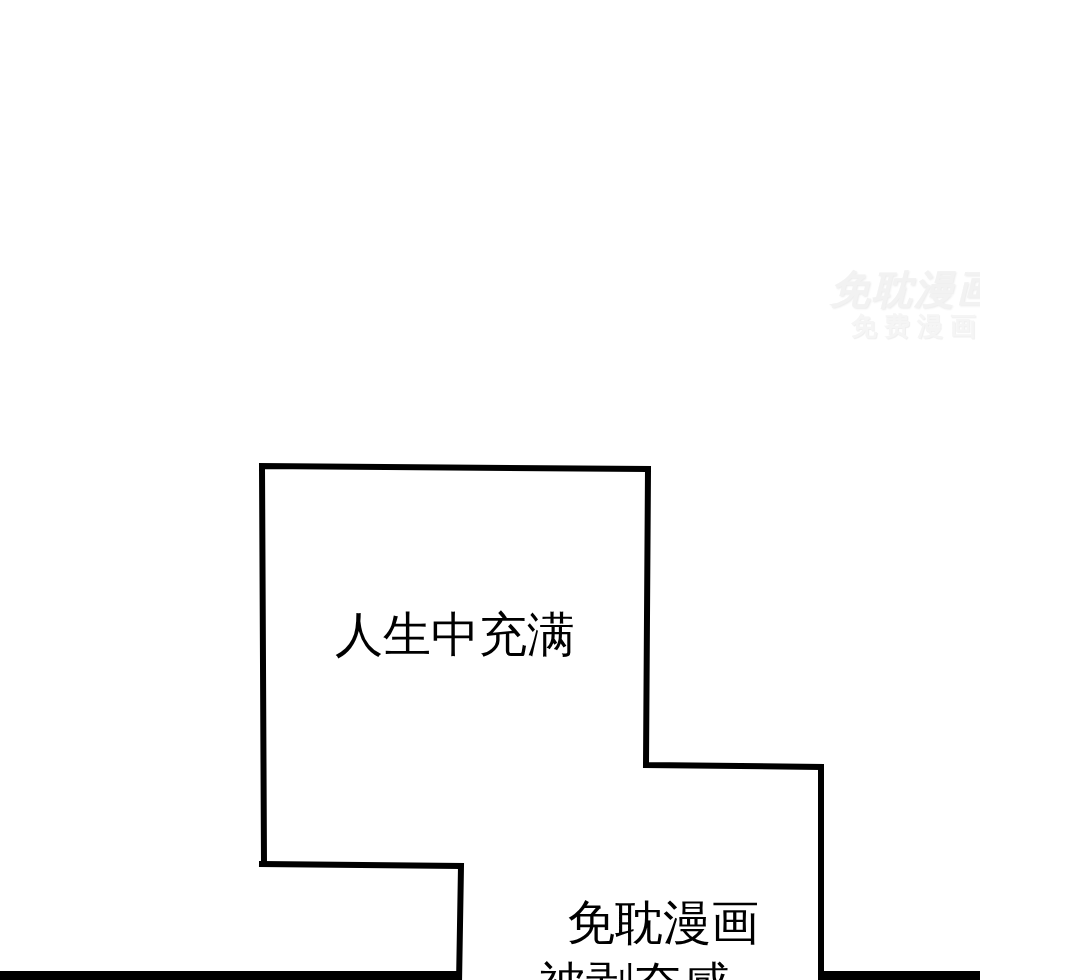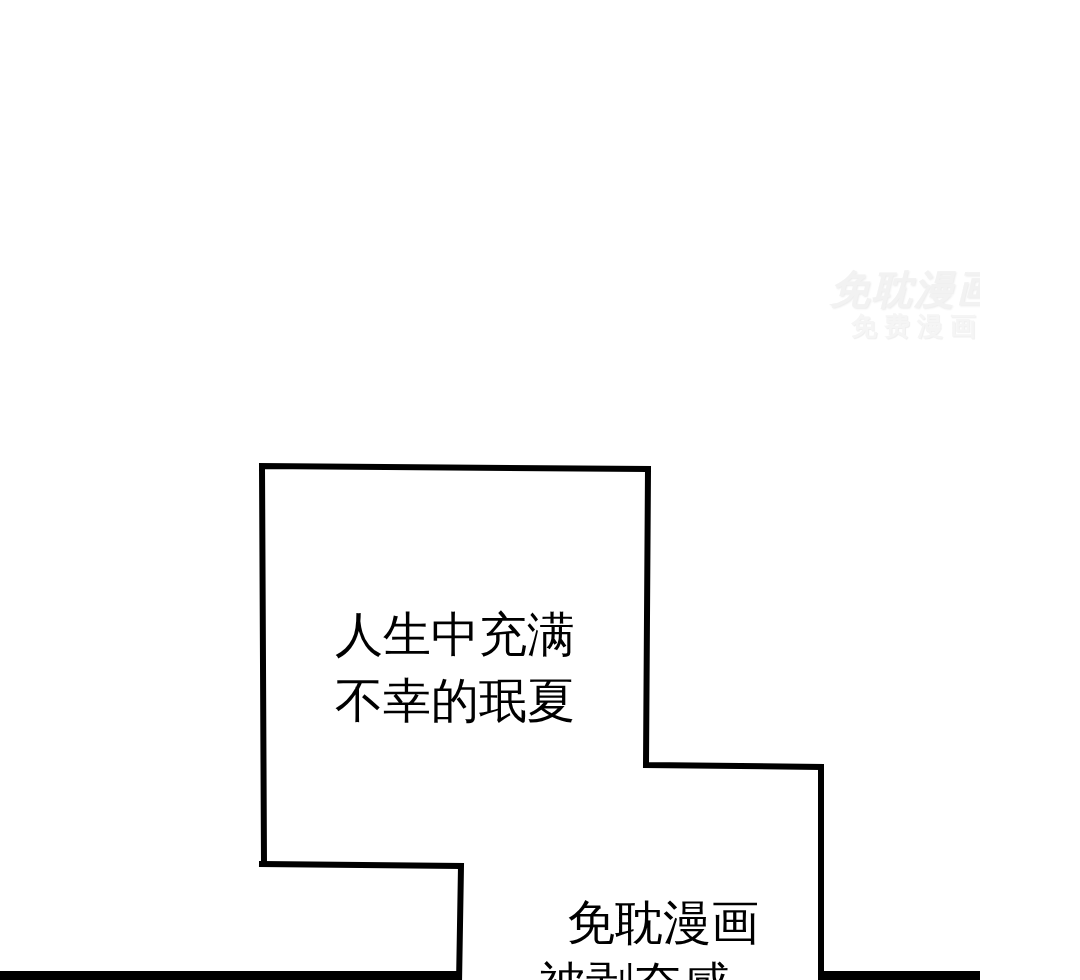--- a/index.html
+++ b/index.html
@@ -97,19 +97,18 @@
 
     <path d="M 262 864 L 461 866 L 459 984" fill="none" stroke="#000000" stroke-width="6" stroke-linecap="square" stroke-linejoin="miter"></path>
 
     <rect x="0" y="971" width="462" height="9" fill="#000000"></rect>
 
     <rect x="819" y="971" width="261" height="9" fill="#000000"></rect>
   </svg>
 
   <div class="speech speech1">
     <div>人生中充满</div>
-    <div>不幸的珉夏</div>
   </div>
 
   <div class="speech speech2-line1">免耽漫画</div>
   <div class="speech speech2-line2">被剥夺感</div>
 
 </div>
 
 </body></html>

